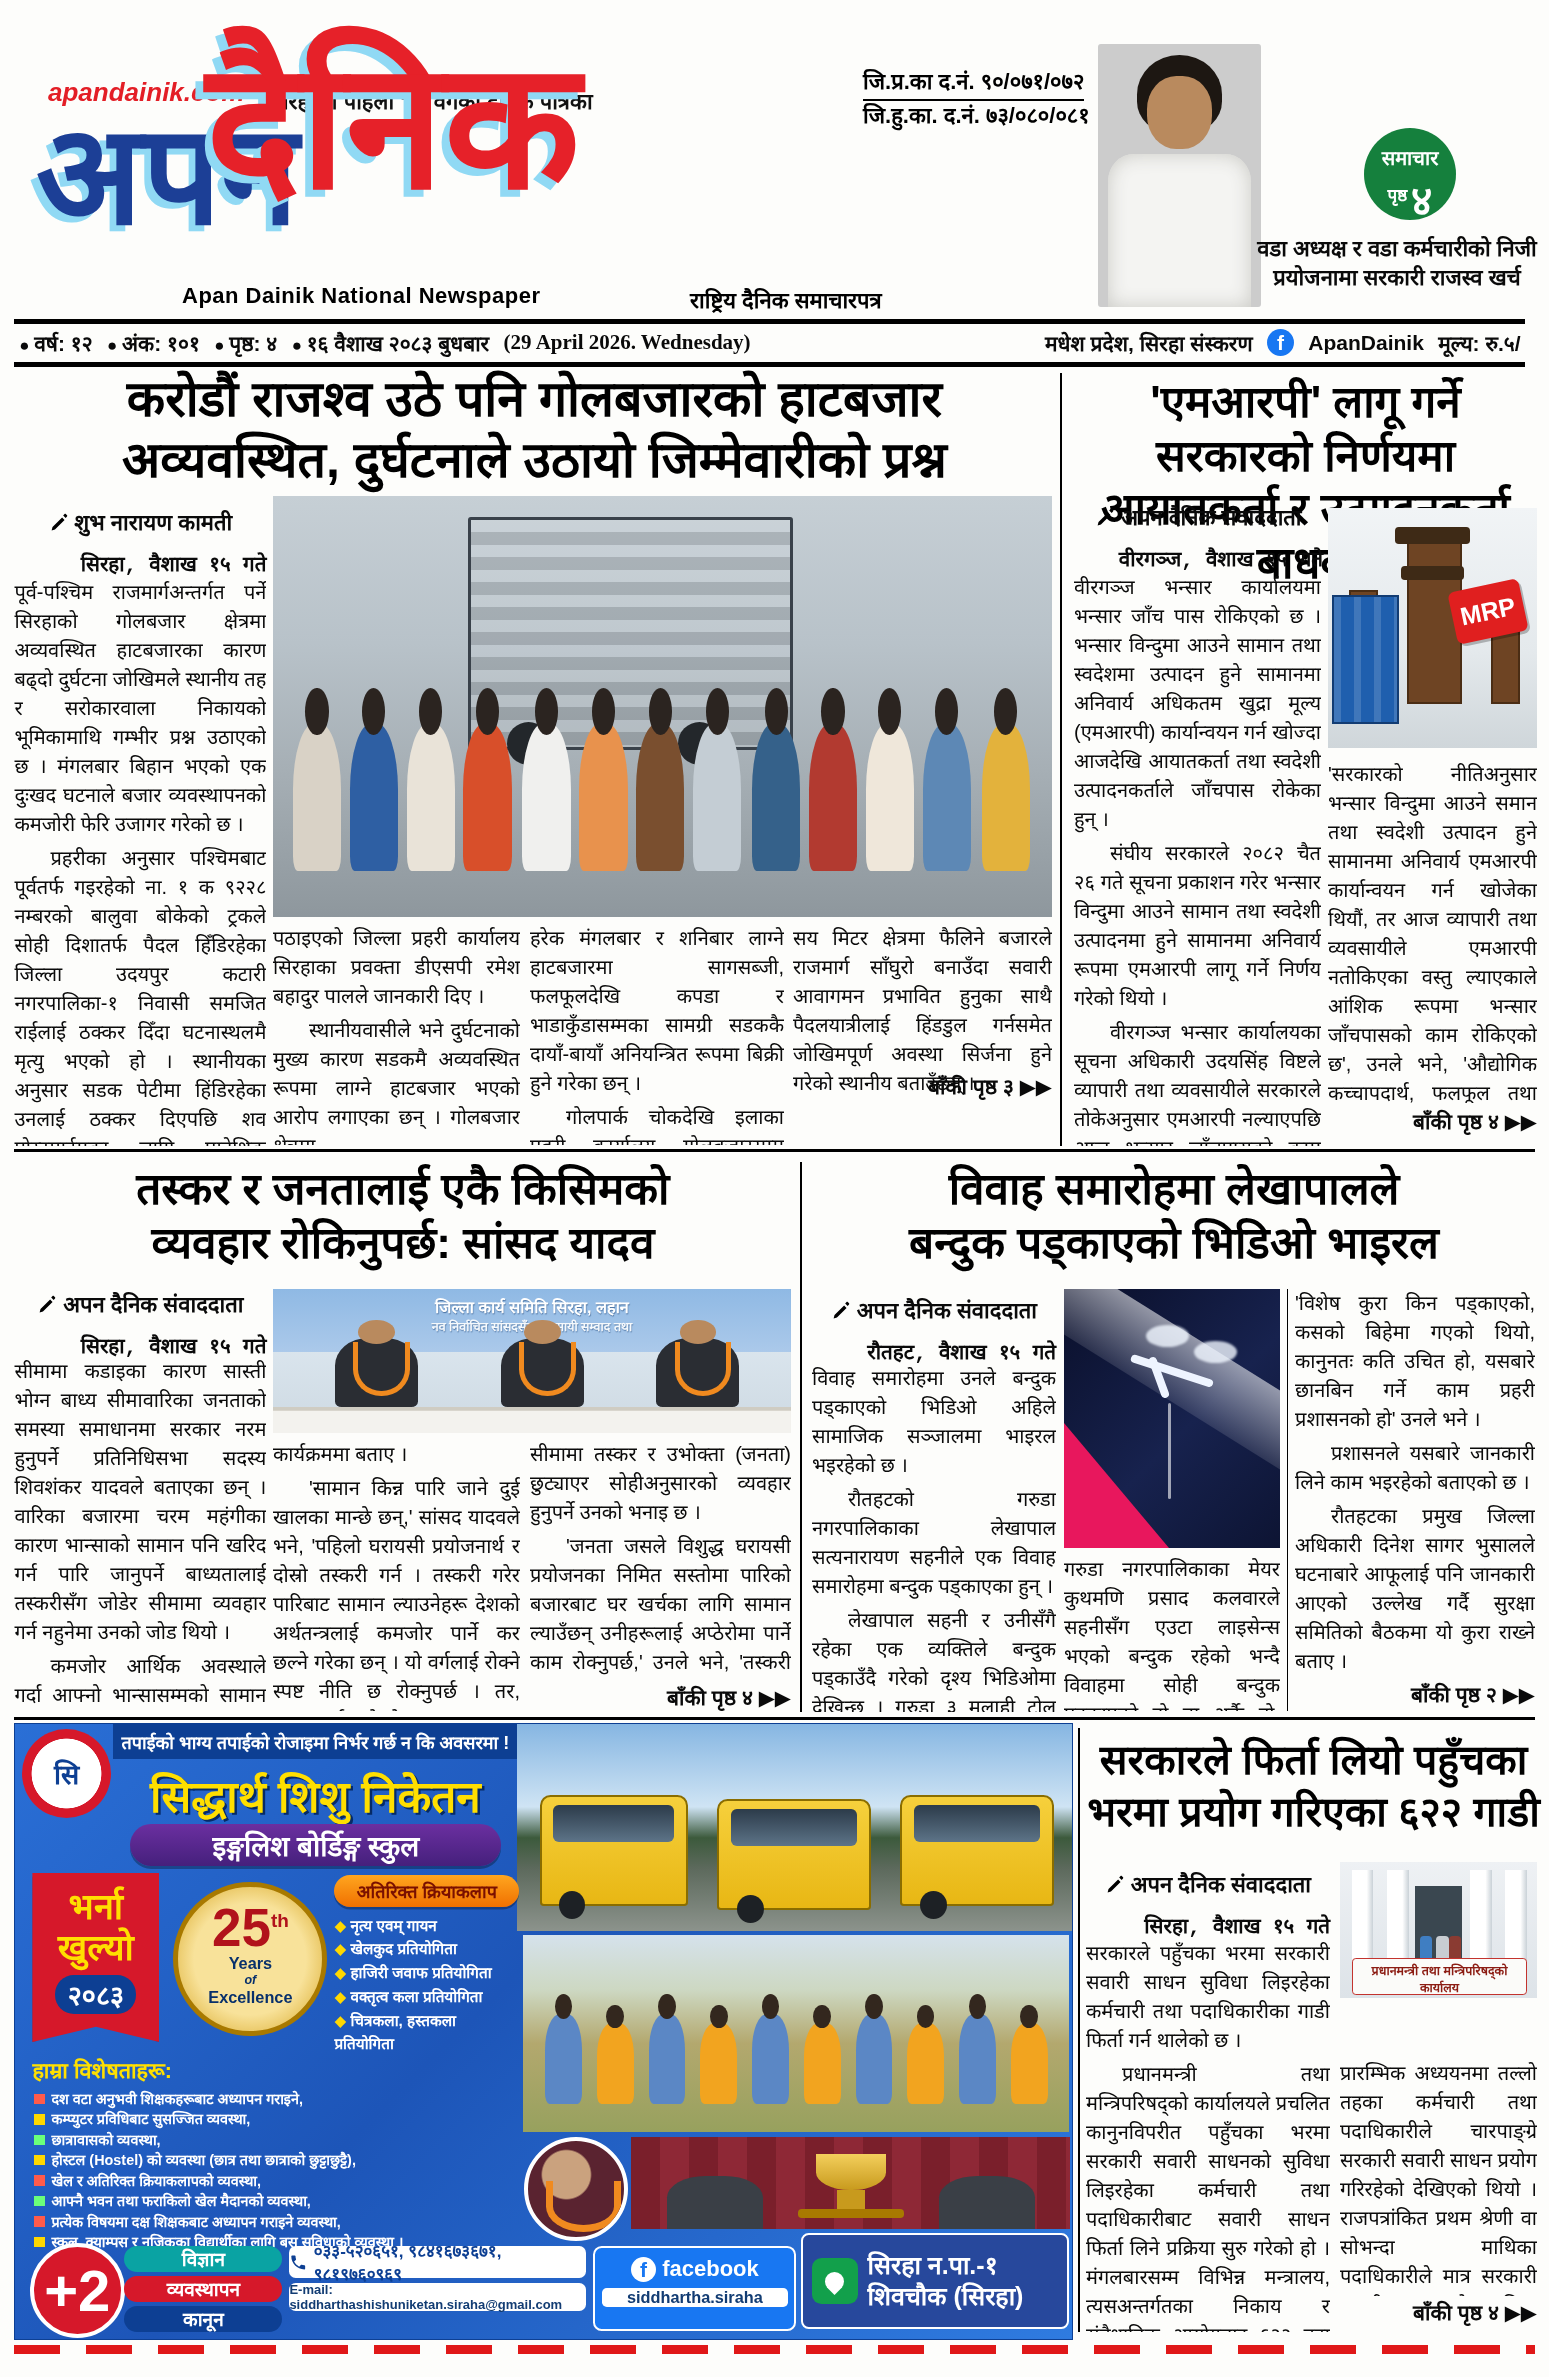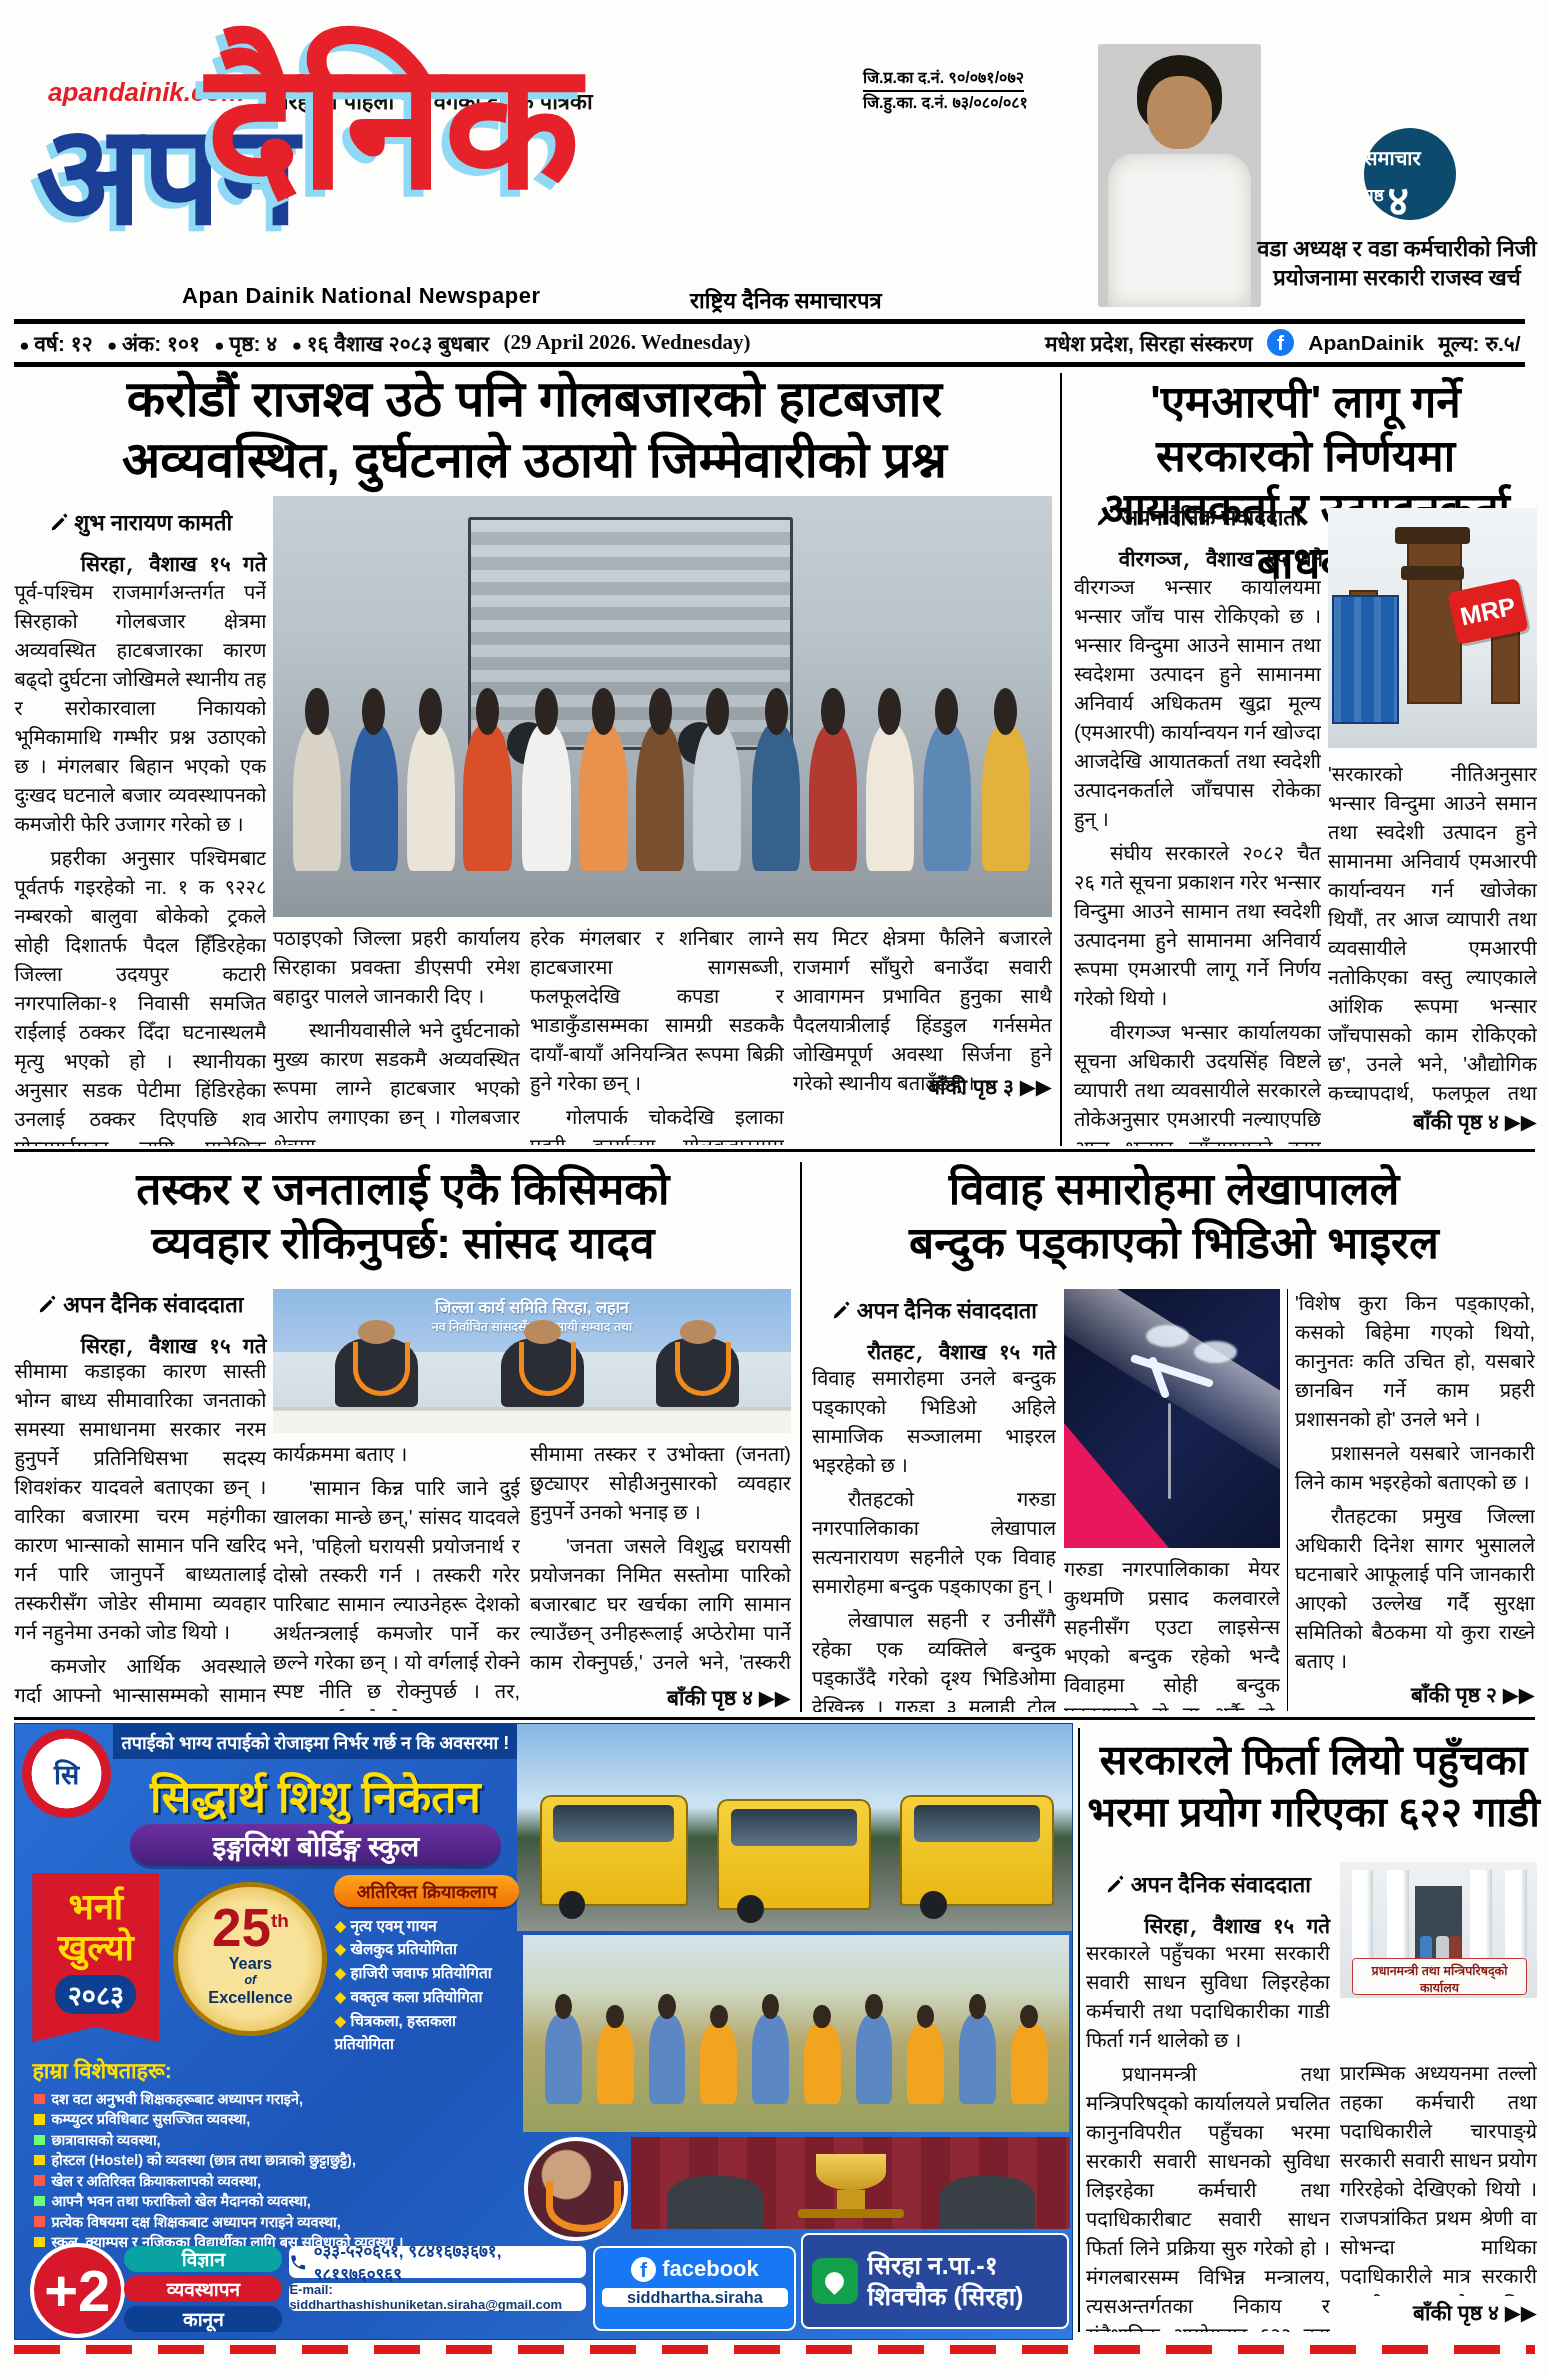--- a/index.html
+++ b/index.html
@@ -6,27 +6,27 @@
   .page{position:relative;width:1549px;height:2377px;background:#fdfdfb;overflow:hidden;
         font-family:"Liberation Sans","DejaVu Sans",sans-serif;color:#0a0a0a;}
   .abs{position:absolute;}
   
   .website{font-size:26px;font-weight:bold;font-style:italic;color:#e31e26;}
   .tagline-top{font-size:22px;font-weight:bold;color:#111;}
   .logo-w1{font-size:139px;font-weight:900;color:#1c3f96;line-height:1;text-shadow:-6.7px 5.8px 0 #90d9f4;}
   .logo-w2{font-size:177px;font-weight:900;color:#e62129;line-height:1;text-shadow:-7.7px 6.7px 0 #90d9f4;}
   .logo-sub-en{font-size:22px;font-weight:900;letter-spacing:0.5px;color:#000;}
   .logo-sub-np{font-size:22px;font-weight:900;color:#000;}
-  .reg{font-size:16px;font-weight:bold;color:#000;line-height:1.35;}
+  .reg{font-size:22px;font-weight:bold;color:#000;line-height:1.35;}
   .reg .u{border-bottom:2.9px solid #000;padding-bottom:1.9px;display:inline-block;}
   .portrait{background:#e6e9ec;overflow:hidden;border-radius:2.9px;}
   .p-hair{position:absolute;left:24%;top:4%;width:52%;height:30%;background:#1d1712;border-radius:50% 50% 40% 40%;}
   .p-face{position:absolute;left:30%;top:12%;width:40%;height:28%;background:#b98a5e;border-radius:45%;}
   .p-shirt{position:absolute;left:6%;top:42%;width:88%;height:58%;background:#f4f4f2;border-radius:18% 18% 0 0;box-shadow:inset 0 0 19px #c9c9c4;}
-  .news-badge{background:#0c4a6e;border-radius:50%;color:#fff;text-align:left;}
+  .news-badge{background:#15803d;border-radius:50%;color:#fff;text-align:center;}
   .nb-l1{font-size:20px;font-weight:bold;margin-top:16.3px;}
   .nb-l2{font-size:17px;font-weight:bold;display:inline-block;}
   .nb-num{font-size:41px;font-weight:900;display:inline-block;vertical-align:middle;margin-left:3.8px;}
   .side-head{font-size:22px;font-weight:900;text-align:center;line-height:1.32;}
   
   .datebar{border-top:5.8px solid #000;border-bottom:5.8px solid #000;display:flex;align-items:center;
            gap:14.4px;font-size:21px;font-weight:bold;padding:4.8px 4.8px;}
   .dl-item::before{content:"● ";font-size:17px;}
   .date-en{font-family:"Liberation Serif","DejaVu Serif",serif;font-weight:bold;}
   .fb-ic{display:inline-flex;width:27px;height:27px;border-radius:50%;background:#1877f2;color:#fff;

